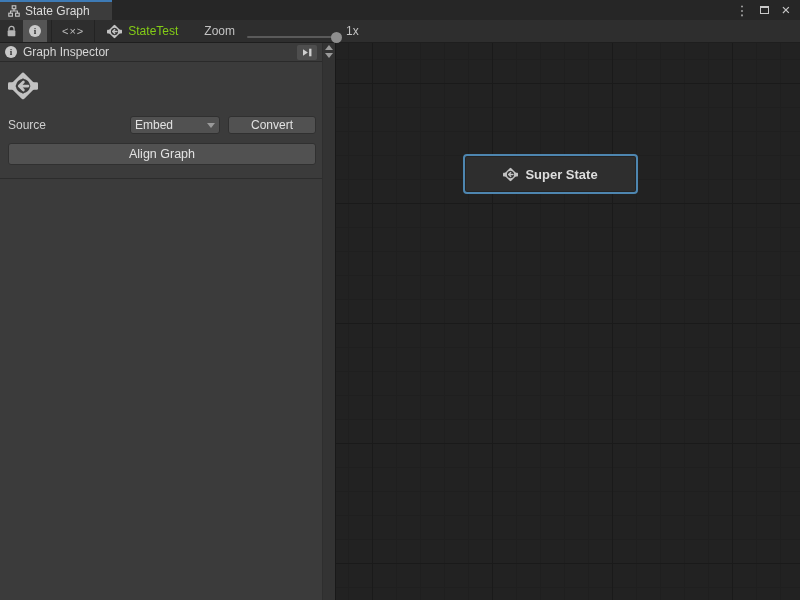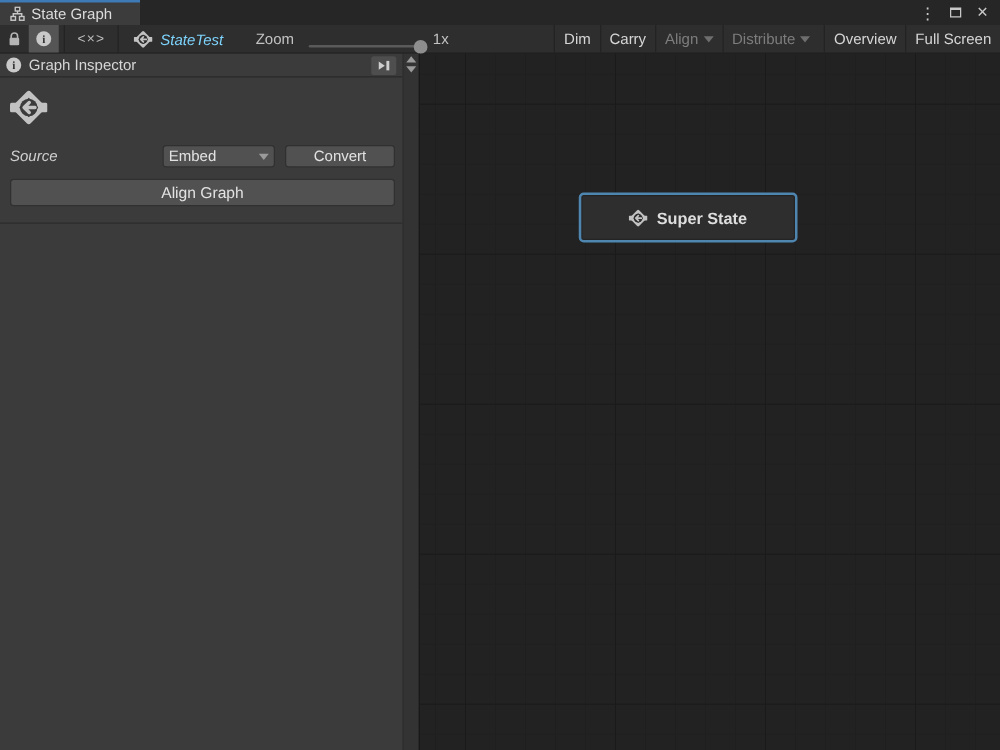--- a/index.html
+++ b/index.html
@@ -31,21 +31,21 @@
     display:flex; align-items:stretch; flex:0 0 auto; font-size:12px;
   }
   .tb-left { display:flex; align-items:center; }
   .tb-btn { height:100%; display:flex; align-items:center; justify-content:center; padding:0 6px; color:#c4c4c4; cursor:default; }
   .tb-btn.active { background:#555555; }
   .info-circle { width:12px; height:12px; border-radius:50%; background:#c9c9c9; color:#2f2f2f;
     font-size:9px; font-weight:bold; display:flex; align-items:center; justify-content:center;
     font-family:"Liberation Serif", serif; }
   .code-glyph { color:#bdbdbd; font-size:11px; letter-spacing:1px; }
   .tb-sep { width:1px; background:#232323; height:100%; margin:0 4px; }
-  .breadcrumb { display:flex; align-items:flex-end; gap:6px; padding:0 8px; color:#7dd3fc;font-style:italic; }
+  .breadcrumb { display:flex; align-items:flex-start; gap:6px; padding:0 8px; color:#84cc16; }
   .zoomctl { display:flex; align-items:flex-end; margin-left:18px; }
   .zoom-label { color:#c2c2c2; margin-right:12px; }
   .zoom-track { width:90px; height:2px; background:#5a5a5a; border-radius:1px; position:relative; }
   .zoom-handle { position:absolute; right:-5px; top:-4.5px; width:11px; height:11px; border-radius:50%; background:#8e8e8e; }
   .zoom-value { color:#c2c2c2; margin-left:9px; }
   .tb-right { margin-left:auto; display:flex; align-items:stretch; }
   .tb-right .tbtn {
     display:flex; align-items:center; gap:4px; padding:0 7px;
     border-left:1px solid #232323; color:#d6d6d6; cursor:default; white-space:nowrap;
   }
@@ -75,21 +75,21 @@
   .big-icon { flex:0 0 auto; margin-top:4px; }
   .fields { flex:1; display:flex; flex-direction:column; gap:2px; }
   .txt-input {
     width:100%; height:20px; background:#2a2a2a; border:1px solid #212121; border-radius:3px;
     color:#cfcfcf; font-family:"Liberation Sans", sans-serif; font-size:12px; padding:0 6px; outline:none;
   }
   .txt-input::placeholder { color:#848484; opacity:1; }
   .txt-input.summary { height:17px; font-size:11.5px; }
 
   .source-row { display:flex; align-items:center; margin-top:15px; height:18px; }
-  .source-label { width:122px; color:#cfcfcf;font-style:italic; }
+  .source-label { width:122px; color:#cfcfcf; }
   .uibtn {
     background:#515151; border:1px solid #303030; border-radius:3px; color:#e2e2e2;
     font-family:"Liberation Sans", sans-serif; font-size:12px; height:18px;
     display:flex; align-items:center; justify-content:center; cursor:default;
   }
   .dropdown { width:90px; margin-right:8px; justify-content:center; padding:0 6px;gap:34px; }
   .convert { flex:1; }
   .editgraph { width:100%; margin-top:9px; height:22px; font-size:12.5px; }
   .insp-divider { height:1px; background:#2c2c2c; margin-top:13px; margin-left:-8px; margin-right:-6px; }
 
@@ -167,42 +167,20 @@
       </div>
       <div class="zoomctl">
         <span class="zoom-label">Zoom</span>
         <div class="zoom-track">
           <div class="zoom-handle"></div>
         </div>
         <span class="zoom-value">1x</span>
       </div>
     </div>
 
-    <div class="tb-right">
-      <div class="tbtn">
-        <span>Dim</span>
-      </div>
-      <div class="tbtn">
-        <span>Carry</span>
-      </div>
-      <div class="tbtn disabled">
-        <span>Align</span>
-        <span class="caret"></span>
-      </div>
-      <div class="tbtn disabled">
-        <span>Distribute</span>
-        <span class="caret"></span>
-      </div>
-      <div class="tbtn grp">
-        <span>Overview</span>
-      </div>
-      <div class="tbtn">
-        <span>Full Screen</span>
-      </div>
-    </div>
   </div>
 
   <div class="content">
 
     <div class="inspector">
       <div class="insp-main">
         <div class="insp-header">
           <span class="info-circle">i</span>
           <span class="insp-title">Graph Inspector</span>
           <div class="dock-btn">

